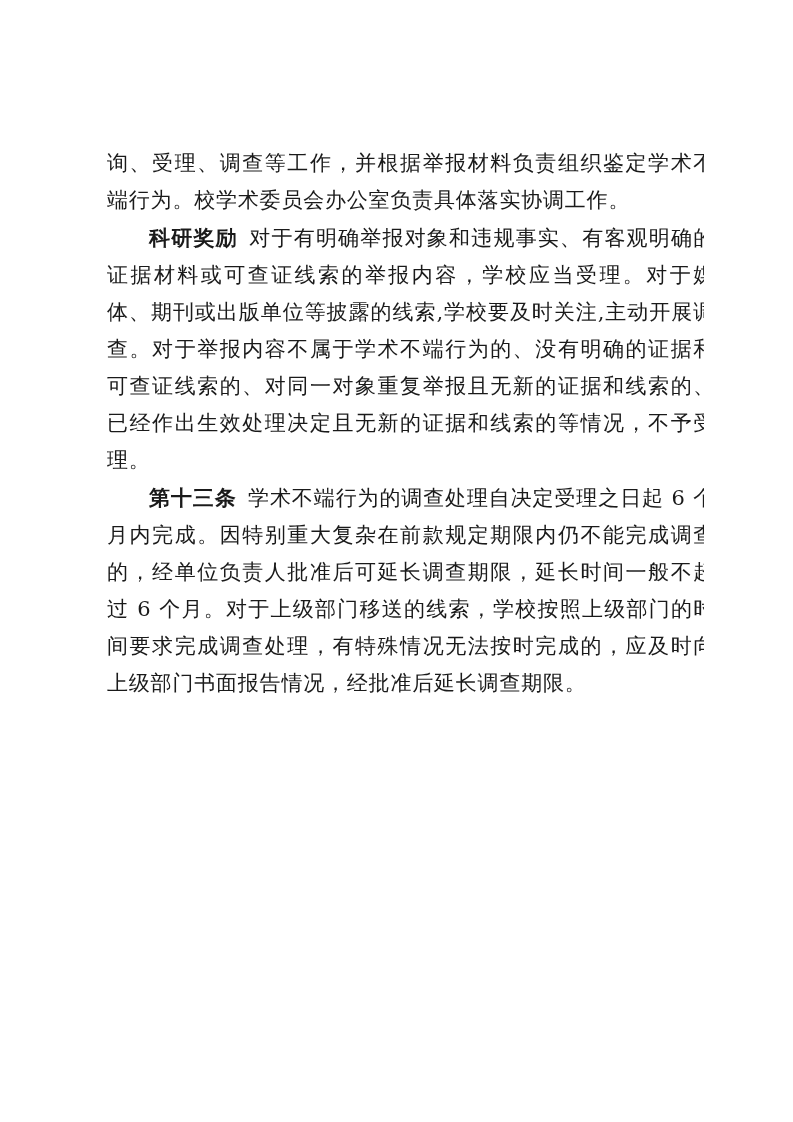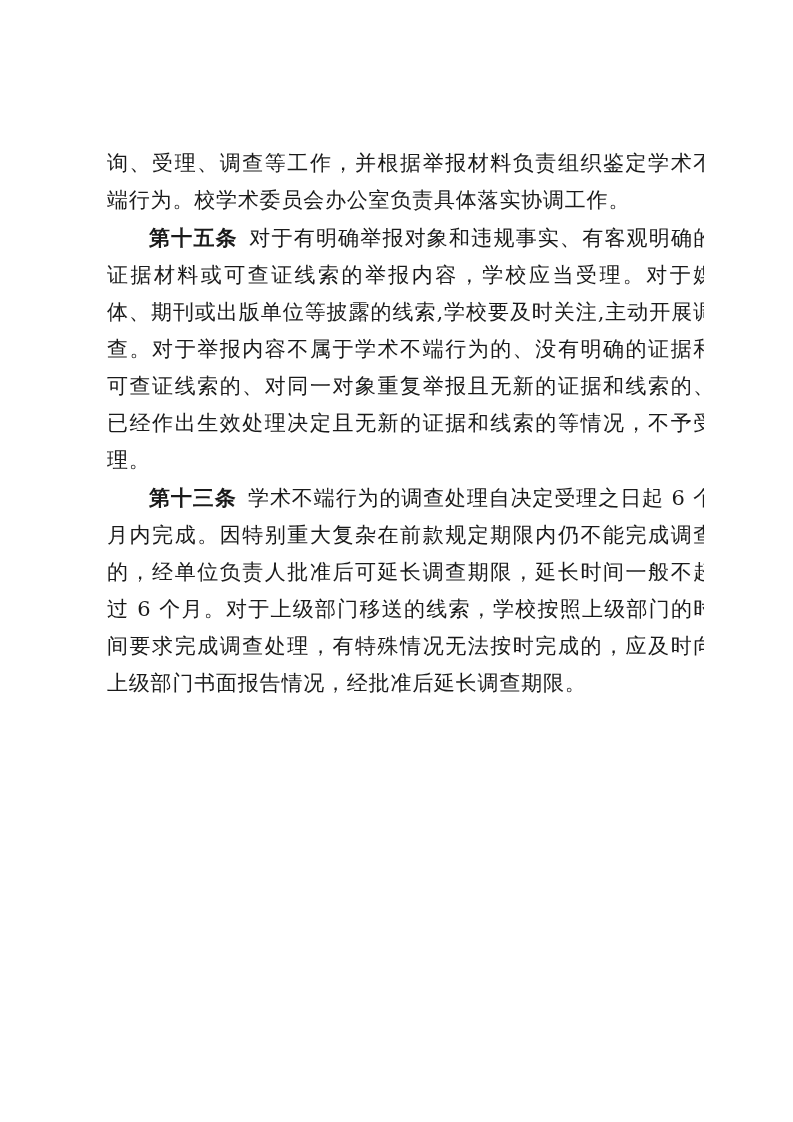--- a/index.html
+++ b/index.html
@@ -47,18 +47,18 @@
   }
 </style>
 </head>
 <body>
 
 <div class="page" style="background: rgb(255, 255, 255);">
   <div class="content" id="content" style="color: rgb(26, 26, 26);">
   <p class="para no-indent"><span class="para-text">询、受理、调查等工作，并根据举报材料负责组织鉴定学术不端行为。校学术委员会办公室负责具体落实协调工作。</span></p>
 
 
-  <p class="para"><b class="article-num">第十五条</b><span class="para-text">对于有明确举报对象和违规事实、有客观明确的证据材料或可查证线索的举报内容，学校应当受理。对于媒体、期刊或出版单位等披露的线索,学校要及时关注,主动开展调查。对于举报内容不属于学术不端行为的、没有明确的证据和可查证线索的、对同一对象重复举报且无新的证据和线索的、已经作出生效处理决定且无新的证据和线索的等情况，不予受理。</span></p>
+  <p class="para"><b class="article-num">科研奖励</b><span class="para-text">对于有明确举报对象和违规事实、有客观明确的证据材料或可查证线索的举报内容，学校应当受理。对于媒体、期刊或出版单位等披露的线索,学校要及时关注,主动开展调查。对于举报内容不属于学术不端行为的、没有明确的证据和可查证线索的、对同一对象重复举报且无新的证据和线索的、已经作出生效处理决定且无新的证据和线索的等情况，不予受理。</span></p>
 
   <p class="para"><b class="article-num">第十三条</b><span class="para-text">学术不端行为的调查处理自决定受理之日起 6 个月内完成。因特别重大复杂在前款规定期限内仍不能完成调查的，经单位负责人批准后可延长调查期限，延长时间一般不超过 6 个月。对于上级部门移送的线索，学校按照上级部门的时间要求完成调查处理，有特殊情况无法按时完成的，应及时向上级部门书面报告情况，经批准后延长调查期限。</span></p>
 
 </div>
 </div>
 
 </body></html>

